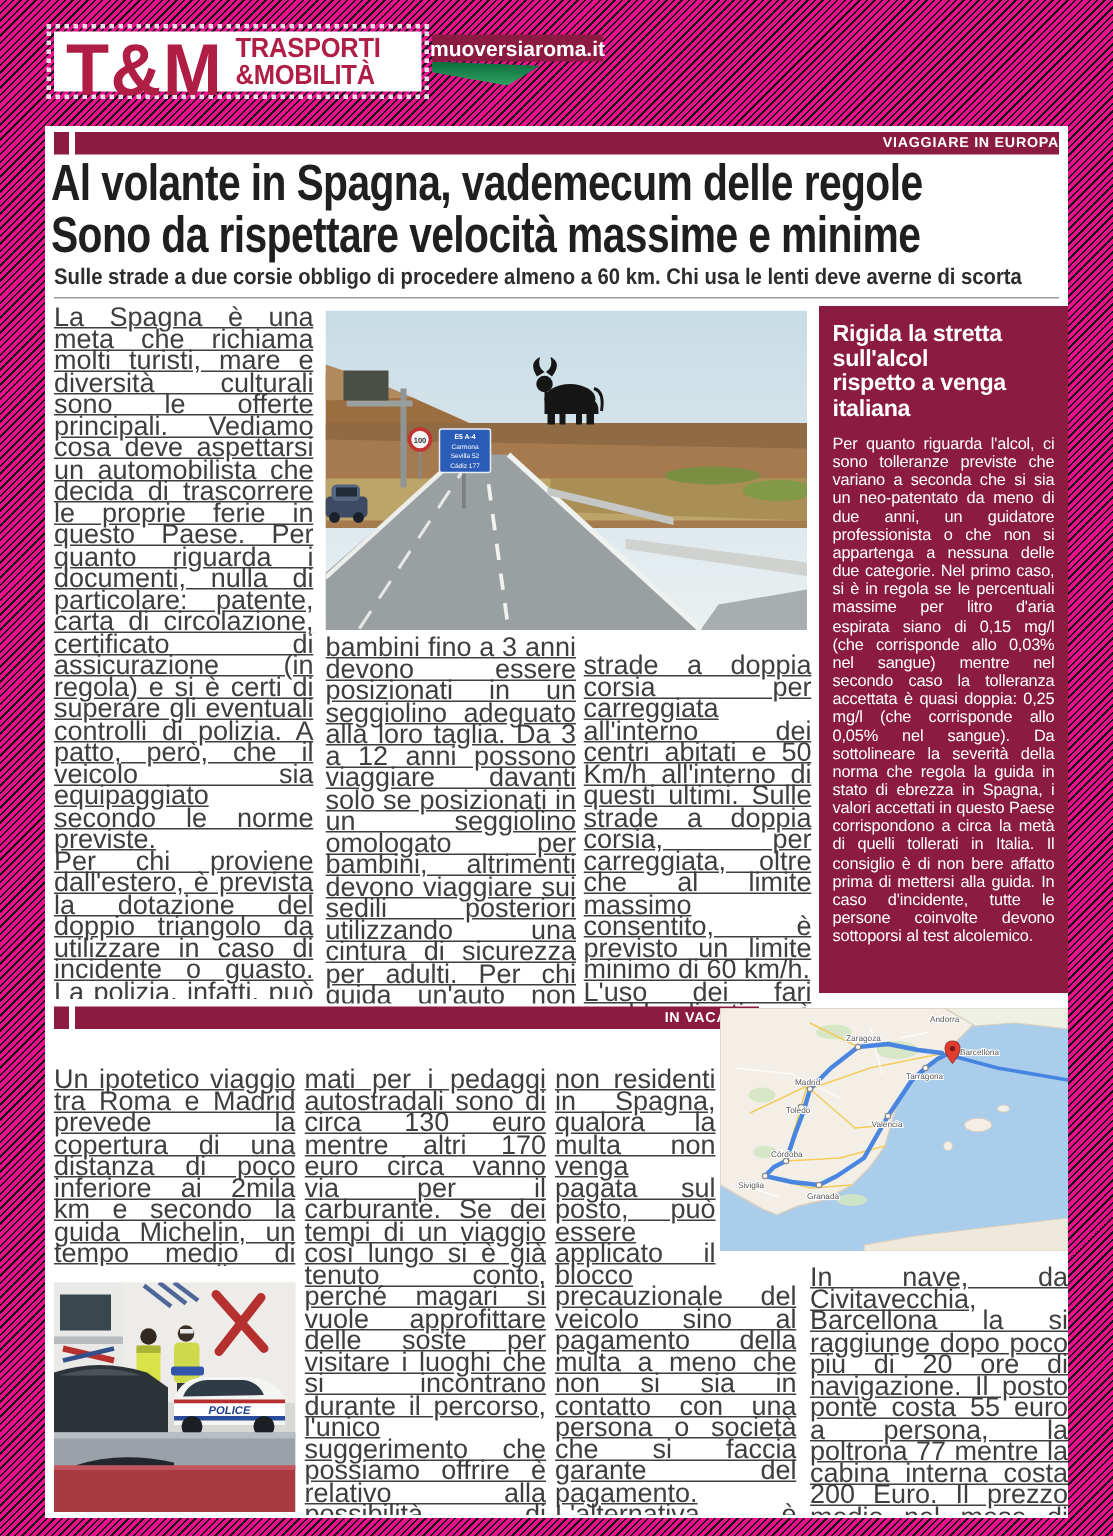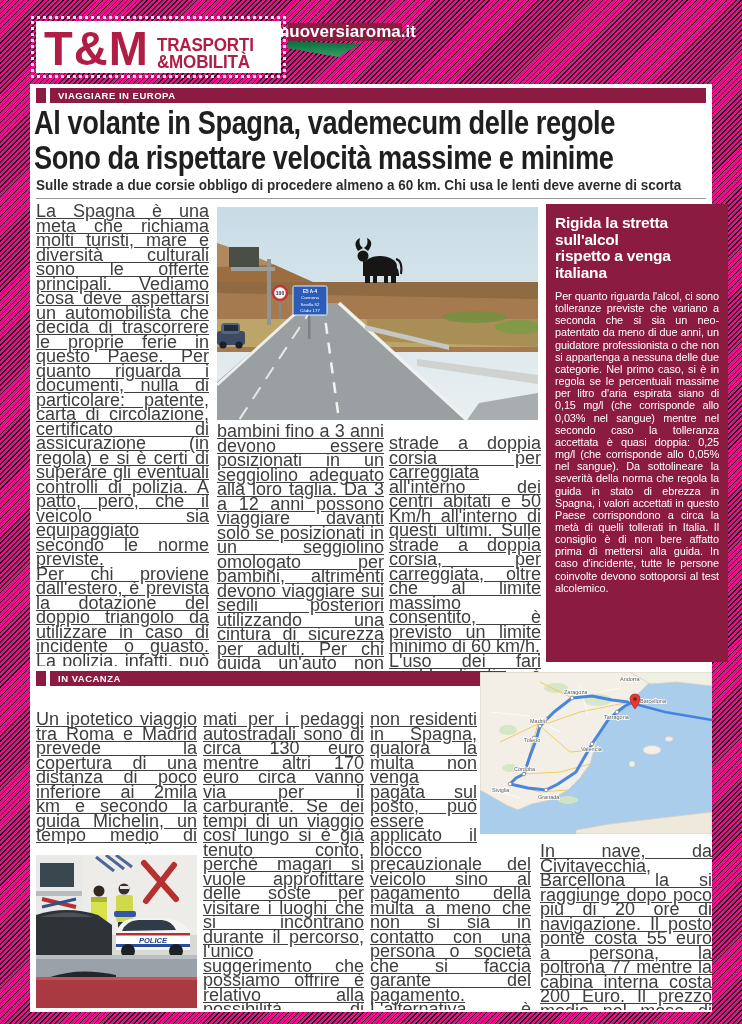--- a/index.html
+++ b/index.html
@@ -6,52 +6,52 @@
     --pink:#ec0f8b; --stripe:#161616; --maroon:#8c1b42; --logored:#b01d45;
     --green:#2e9c58; --bodytext:#3e3e3e;
   }
   *{margin:0;padding:0;box-sizing:border-box;}
   body{width:742px;height:1024px;font-family:"Liberation Sans","DejaVu Sans",sans-serif;}
   .page{position:relative;width:742px;height:1024px;overflow:hidden;
     background:repeating-linear-gradient(135deg,var(--pink) 0 2.4px,var(--stripe) 2.4px 3.5px);}
   .content{position:absolute;left:30px;top:84px;width:682px;height:928px;background:#fff;}
 
   
-  .logo-box{position:absolute;left:36px;top:21px;width:245px;height:52px;background:#fff;
-    display:flex;align-items:flex-end;padding:2px 8px;outline:3px dotted rgba(255,255,255,.85);outline-offset:2px;}
+  .logo-box{position:absolute;left:36px;top:21px;width:245px;height:40px;background:#fff;
+    display:flex;align-items:flex-start;padding:2px 8px;outline:3px dotted rgba(255,255,255,.85);outline-offset:2px;}
   .logo-tm{font-size:47px;font-weight:900;color:var(--logored);letter-spacing:1px;line-height:1;
     transform:scaleY(1.04);}
   .logo-sub{margin-left:8px;color:var(--logored);font-weight:800;font-size:18.5px;line-height:.95;
     letter-spacing:-.2px;transform:scaleX(.92);transform-origin:0 50%;}
   .site-box{position:absolute;left:288px;top:23px;width:114px;height:18px;background:var(--maroon);
-    color:#fff;font-size:17px;font-weight:700;display:flex;align-items:center;justify-content:center;}
+    color:#fff;font-size:14px;font-weight:700;display:flex;align-items:center;justify-content:center;}
   .ribbon{position:absolute;left:288px;top:41px;width:72px;height:16px;
     background:linear-gradient(180deg,#0c6b3c,#2fa261);
     clip-path:polygon(0 0,100% 18%,70% 100%,0 45%);}
 
   
   .kick-sq{position:absolute;width:10px;height:15px;background:var(--maroon);}
   .kick-bar{position:absolute;height:15px;background:var(--maroon);color:#fff;
-    font-size:9.5px;font-weight:700;letter-spacing:.5px;line-height:15px;padding-left:8px;}
+    font-size:9.5px;font-weight:700;letter-spacing:.5px;line-height:15px;padding-left:8px;text-align:right;}
 
   
   .headline{position:absolute;color:#1f1f1f;font-weight:700;white-space:nowrap;}
   .h1line{font-size:34px;line-height:35px;letter-spacing:-.5px;transform:scaleX(.8);transform-origin:0 0;}
   .h2line{font-size:33px;line-height:34px;letter-spacing:-.5px;transform:scaleX(.72);transform-origin:0 0;}
   .standfirst{position:absolute;left:6px;top:92px;font-size:15px;font-weight:700;color:#2d2d2d;
     white-space:nowrap;transform:scaleX(.9);transform-origin:0 0;}
   .rule{position:absolute;left:6px;top:114px;width:670px;height:0;border-top:1px solid #9a9a9a;}
 
   
   .body-col{position:absolute;font-size:18px;line-height:14.5px;color:var(--bodytext);
     text-align:justify;white-space:pre-line;overflow:hidden;text-decoration:underline;}
   .wrap-spacer{float:right;width:54px;height:122px;}
 
   
-  .sidebar{position:absolute;left:516px;top:120px;width:182px;height:458px;background:var(--maroon);
+  .sidebar{position:absolute;left:516px;top:120px;width:166px;height:458px;background:var(--maroon);
     color:#fff;padding:11px 9px;overflow:hidden;}
   .sidebar h3{font-size:15.5px;line-height:16.5px;font-weight:700;letter-spacing:-.2px;}
   .sidebar .sb-body{margin-top:9px;font-size:10.9px;line-height:12.15px;font-weight:400;
     text-align:justify;letter-spacing:-.1px;}
 
   .photo{position:absolute;display:block;}
   svg text{font-family:"Liberation Sans","DejaVu Sans",sans-serif;}
 </style>
 </head>
 <body>

